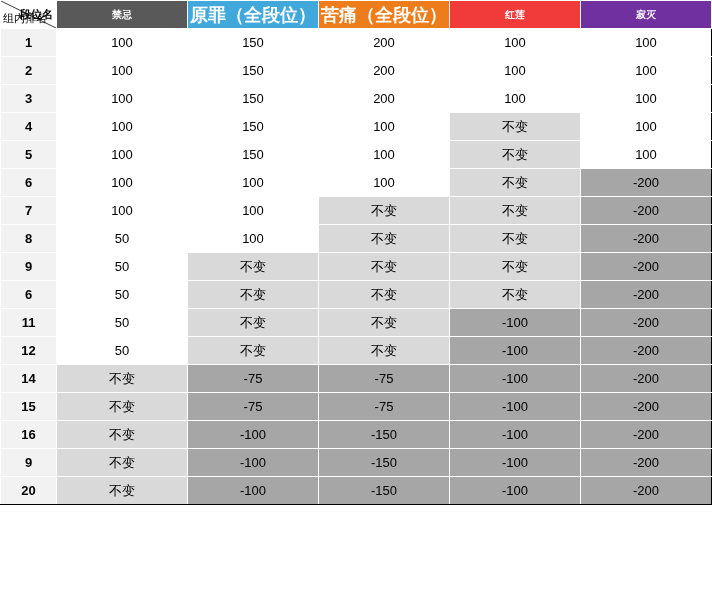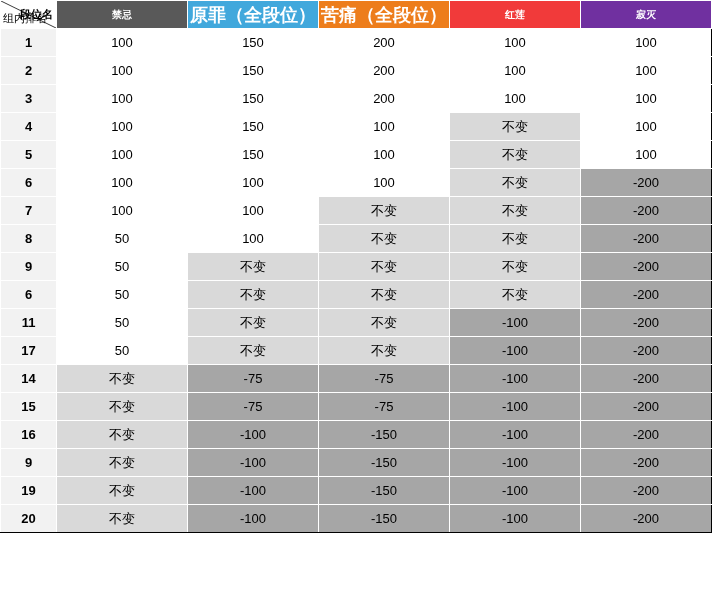--- a/index.html
+++ b/index.html
@@ -191,21 +191,21 @@
       </tr>
       <tr>
         <td class="rank-cell">11</td>
         <td class="val" style="background: rgb(255, 255, 255);">50</td>
         <td class="val" style="background: rgb(217, 217, 217);">不变</td>
         <td class="val" style="background: rgb(217, 217, 217);">不变</td>
         <td class="val" style="background: rgb(166, 166, 166);">-100</td>
         <td class="val" style="background: rgb(166, 166, 166);">-200</td>
       </tr>
       <tr>
-        <td class="rank-cell">17</td>
+        <td class="rank-cell">12</td>
         <td class="val" style="background: rgb(255, 255, 255);">50</td>
         <td class="val" style="background: rgb(217, 217, 217);">不变</td>
         <td class="val" style="background: rgb(217, 217, 217);">不变</td>
         <td class="val" style="background: rgb(166, 166, 166);">-100</td>
         <td class="val" style="background: rgb(166, 166, 166);">-200</td>
       </tr>
       <tr>
         <td class="rank-cell">14</td>
         <td class="val" style="background: rgb(217, 217, 217);">不变</td>
         <td class="val" style="background: rgb(166, 166, 166);">-75</td>
@@ -224,28 +224,20 @@
       <tr>
         <td class="rank-cell">16</td>
         <td class="val" style="background: rgb(217, 217, 217);">不变</td>
         <td class="val" style="background: rgb(166, 166, 166);">-100</td>
         <td class="val" style="background: rgb(166, 166, 166);">-150</td>
         <td class="val" style="background: rgb(166, 166, 166);">-100</td>
         <td class="val" style="background: rgb(166, 166, 166);">-200</td>
       </tr>
       <tr>
         <td class="rank-cell">9</td>
-        <td class="val" style="background: rgb(217, 217, 217);">不变</td>
-        <td class="val" style="background: rgb(166, 166, 166);">-100</td>
-        <td class="val" style="background: rgb(166, 166, 166);">-150</td>
-        <td class="val" style="background: rgb(166, 166, 166);">-100</td>
-        <td class="val" style="background: rgb(166, 166, 166);">-200</td>
-      </tr>
-      <tr>
-        <td class="rank-cell">19</td>
         <td class="val" style="background: rgb(217, 217, 217);">不变</td>
         <td class="val" style="background: rgb(166, 166, 166);">-100</td>
         <td class="val" style="background: rgb(166, 166, 166);">-150</td>
         <td class="val" style="background: rgb(166, 166, 166);">-100</td>
         <td class="val" style="background: rgb(166, 166, 166);">-200</td>
       </tr>
       <tr>
         <td class="rank-cell">20</td>
         <td class="val" style="background: rgb(217, 217, 217);">不变</td>
         <td class="val" style="background: rgb(166, 166, 166);">-100</td>

